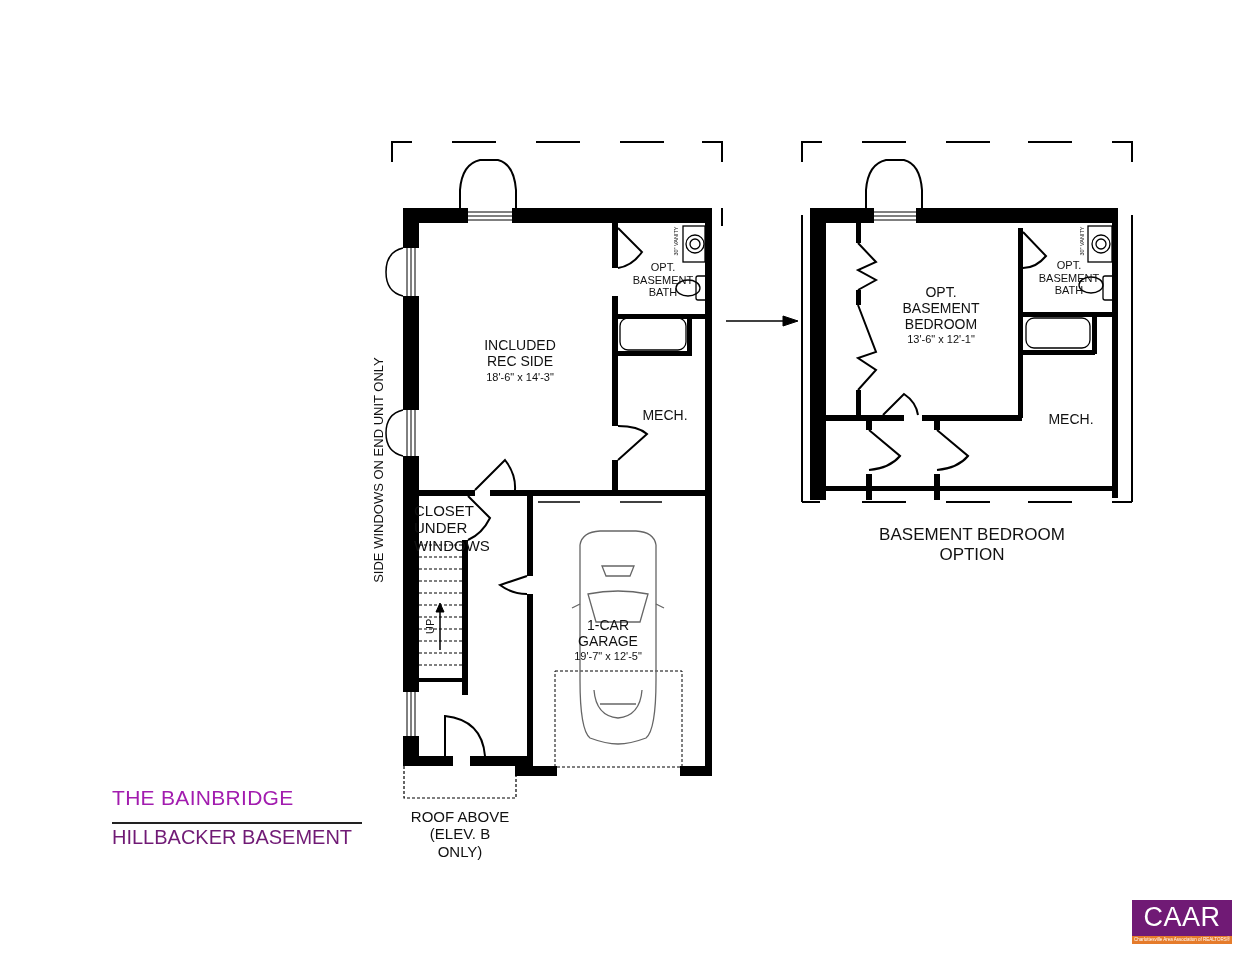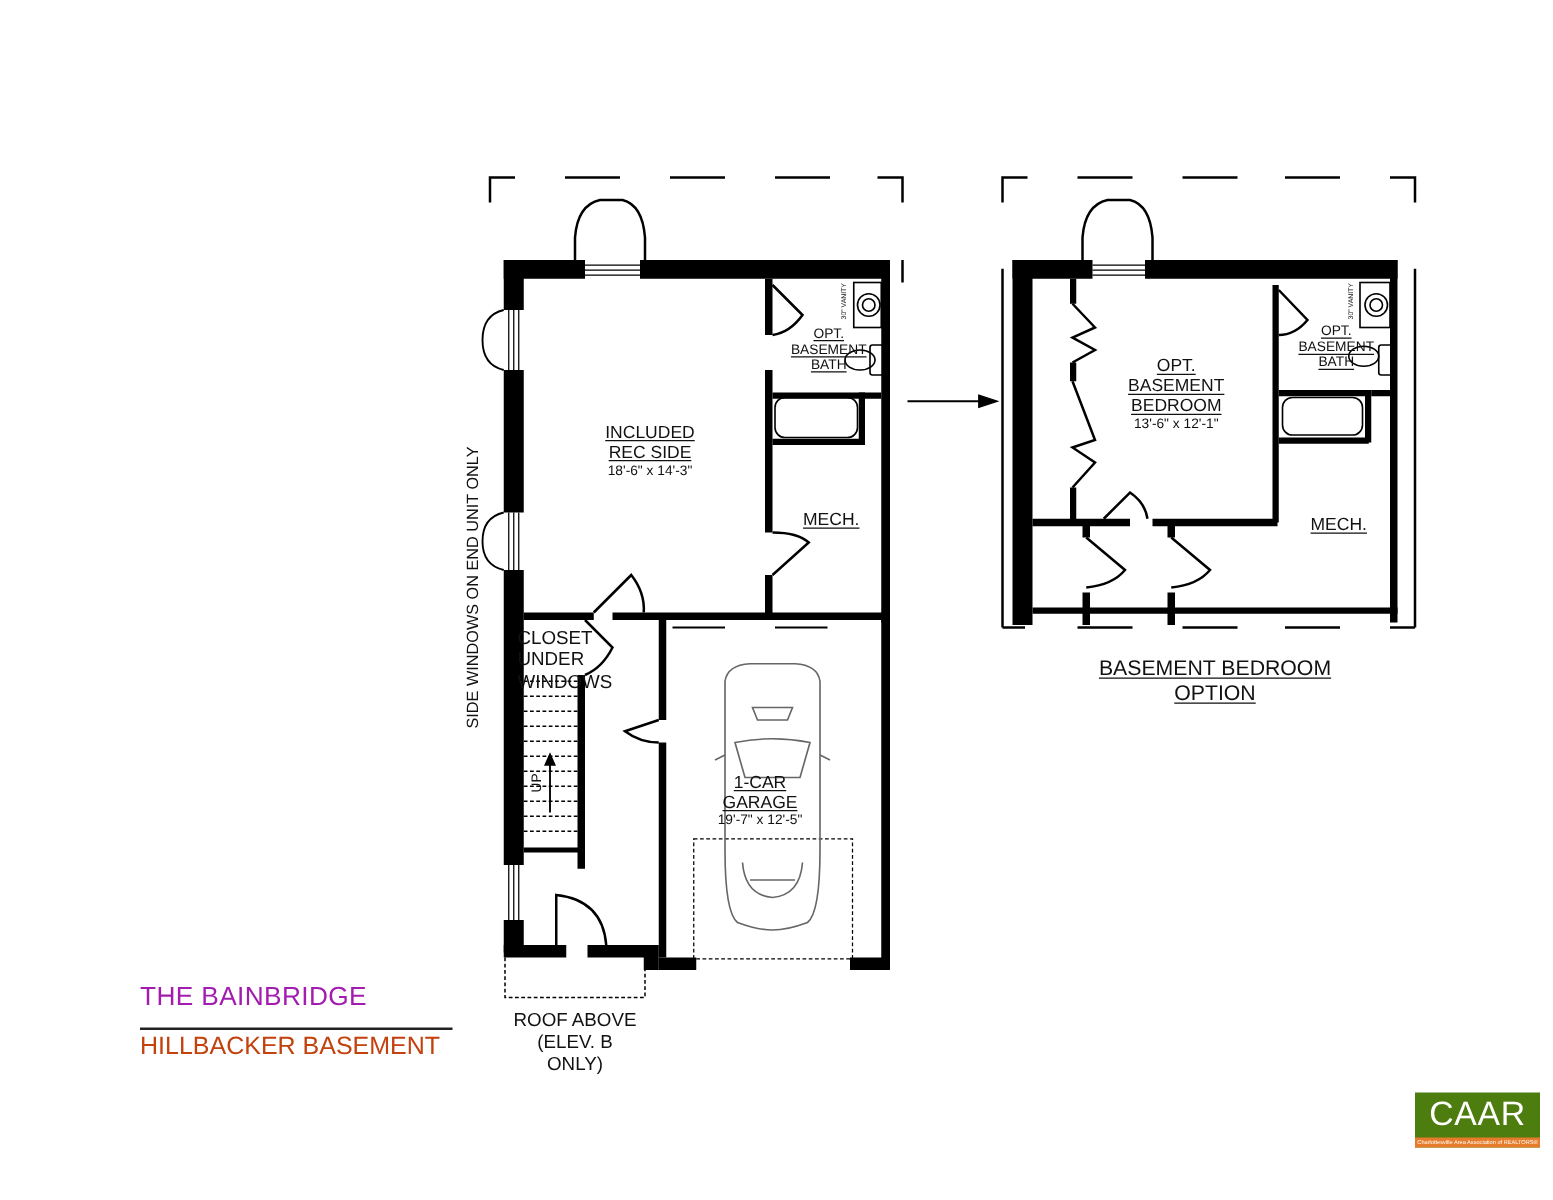--- a/index.html
+++ b/index.html
@@ -1,28 +1,28 @@
 <!DOCTYPE html>
 <html><head>
 <meta charset="utf-8">
 <style>
   html, body { margin:0; padding:0; background:#ffffff; }
   body { width:1242px; height:960px; position:relative; overflow:hidden; font-family:"Liberation Sans", sans-serif; color:#000; }
   svg.plan { position:absolute; left:0; top:0; width:1242px; height:960px; }
   .lbl { position:absolute; font-family:"Liberation Sans", sans-serif; text-align:center; line-height:1.15; color:#111; }
-  .u { text-decoration:underline; text-underline-offset:2px; }
+  .u { text-underline-offset:2px; }
   .room { font-size:14px; }
   .dim { font-size:11px; }
   .small { font-size:15px; }
   .title-main { position:absolute; left:112px; top:786px; font-size:21px; letter-spacing:0.3px; color:#a21caf; }
   .title-rule { position:absolute; left:112px; top:822px; width:250px; height:2px; background:#222; }
-  .title-sub { position:absolute; left:112px; top:826px; font-size:20px; color:#c2410c; }
+  .title-sub { position:absolute; left:112px; top:826px; font-size:20px; color:#701a75; }
   .side-note { position:absolute; left:378px; top:470px; transform:translate(-50%,-50%) rotate(-90deg); font-size:13px; white-space:nowrap; color:#111; }
   .vanity { position:absolute; font-size:5.5px; transform:rotate(-90deg); white-space:nowrap; color:#111; }
-  .caar { position:absolute; left:1132px; top:874px; width:100px; height:44px; background:#4d7c0f; }
+  .caar { position:absolute; left:1132px; top:900px; width:100px; height:44px; background:#701a75; }
   .caar-text { position:absolute; left:0; top:2px; width:100px; text-align:center; font-size:27px; color:#fff; letter-spacing:0.5px; }
   .caar-bar { position:absolute; left:0; bottom:0; width:100px; height:8px; background:#e57b2b; }
   .caar-sub { position:absolute; left:0; bottom:0; width:100px; height:8px; font-size:4.5px; line-height:8px; color:#fff; text-align:center; white-space:nowrap; overflow:hidden; }
 </style>
 </head>
 <body>
 
 <svg class="plan" viewBox="0 0 1242 960" xmlns="http://www.w3.org/2000/svg">
 
   <g fill="none" stroke="#000">

